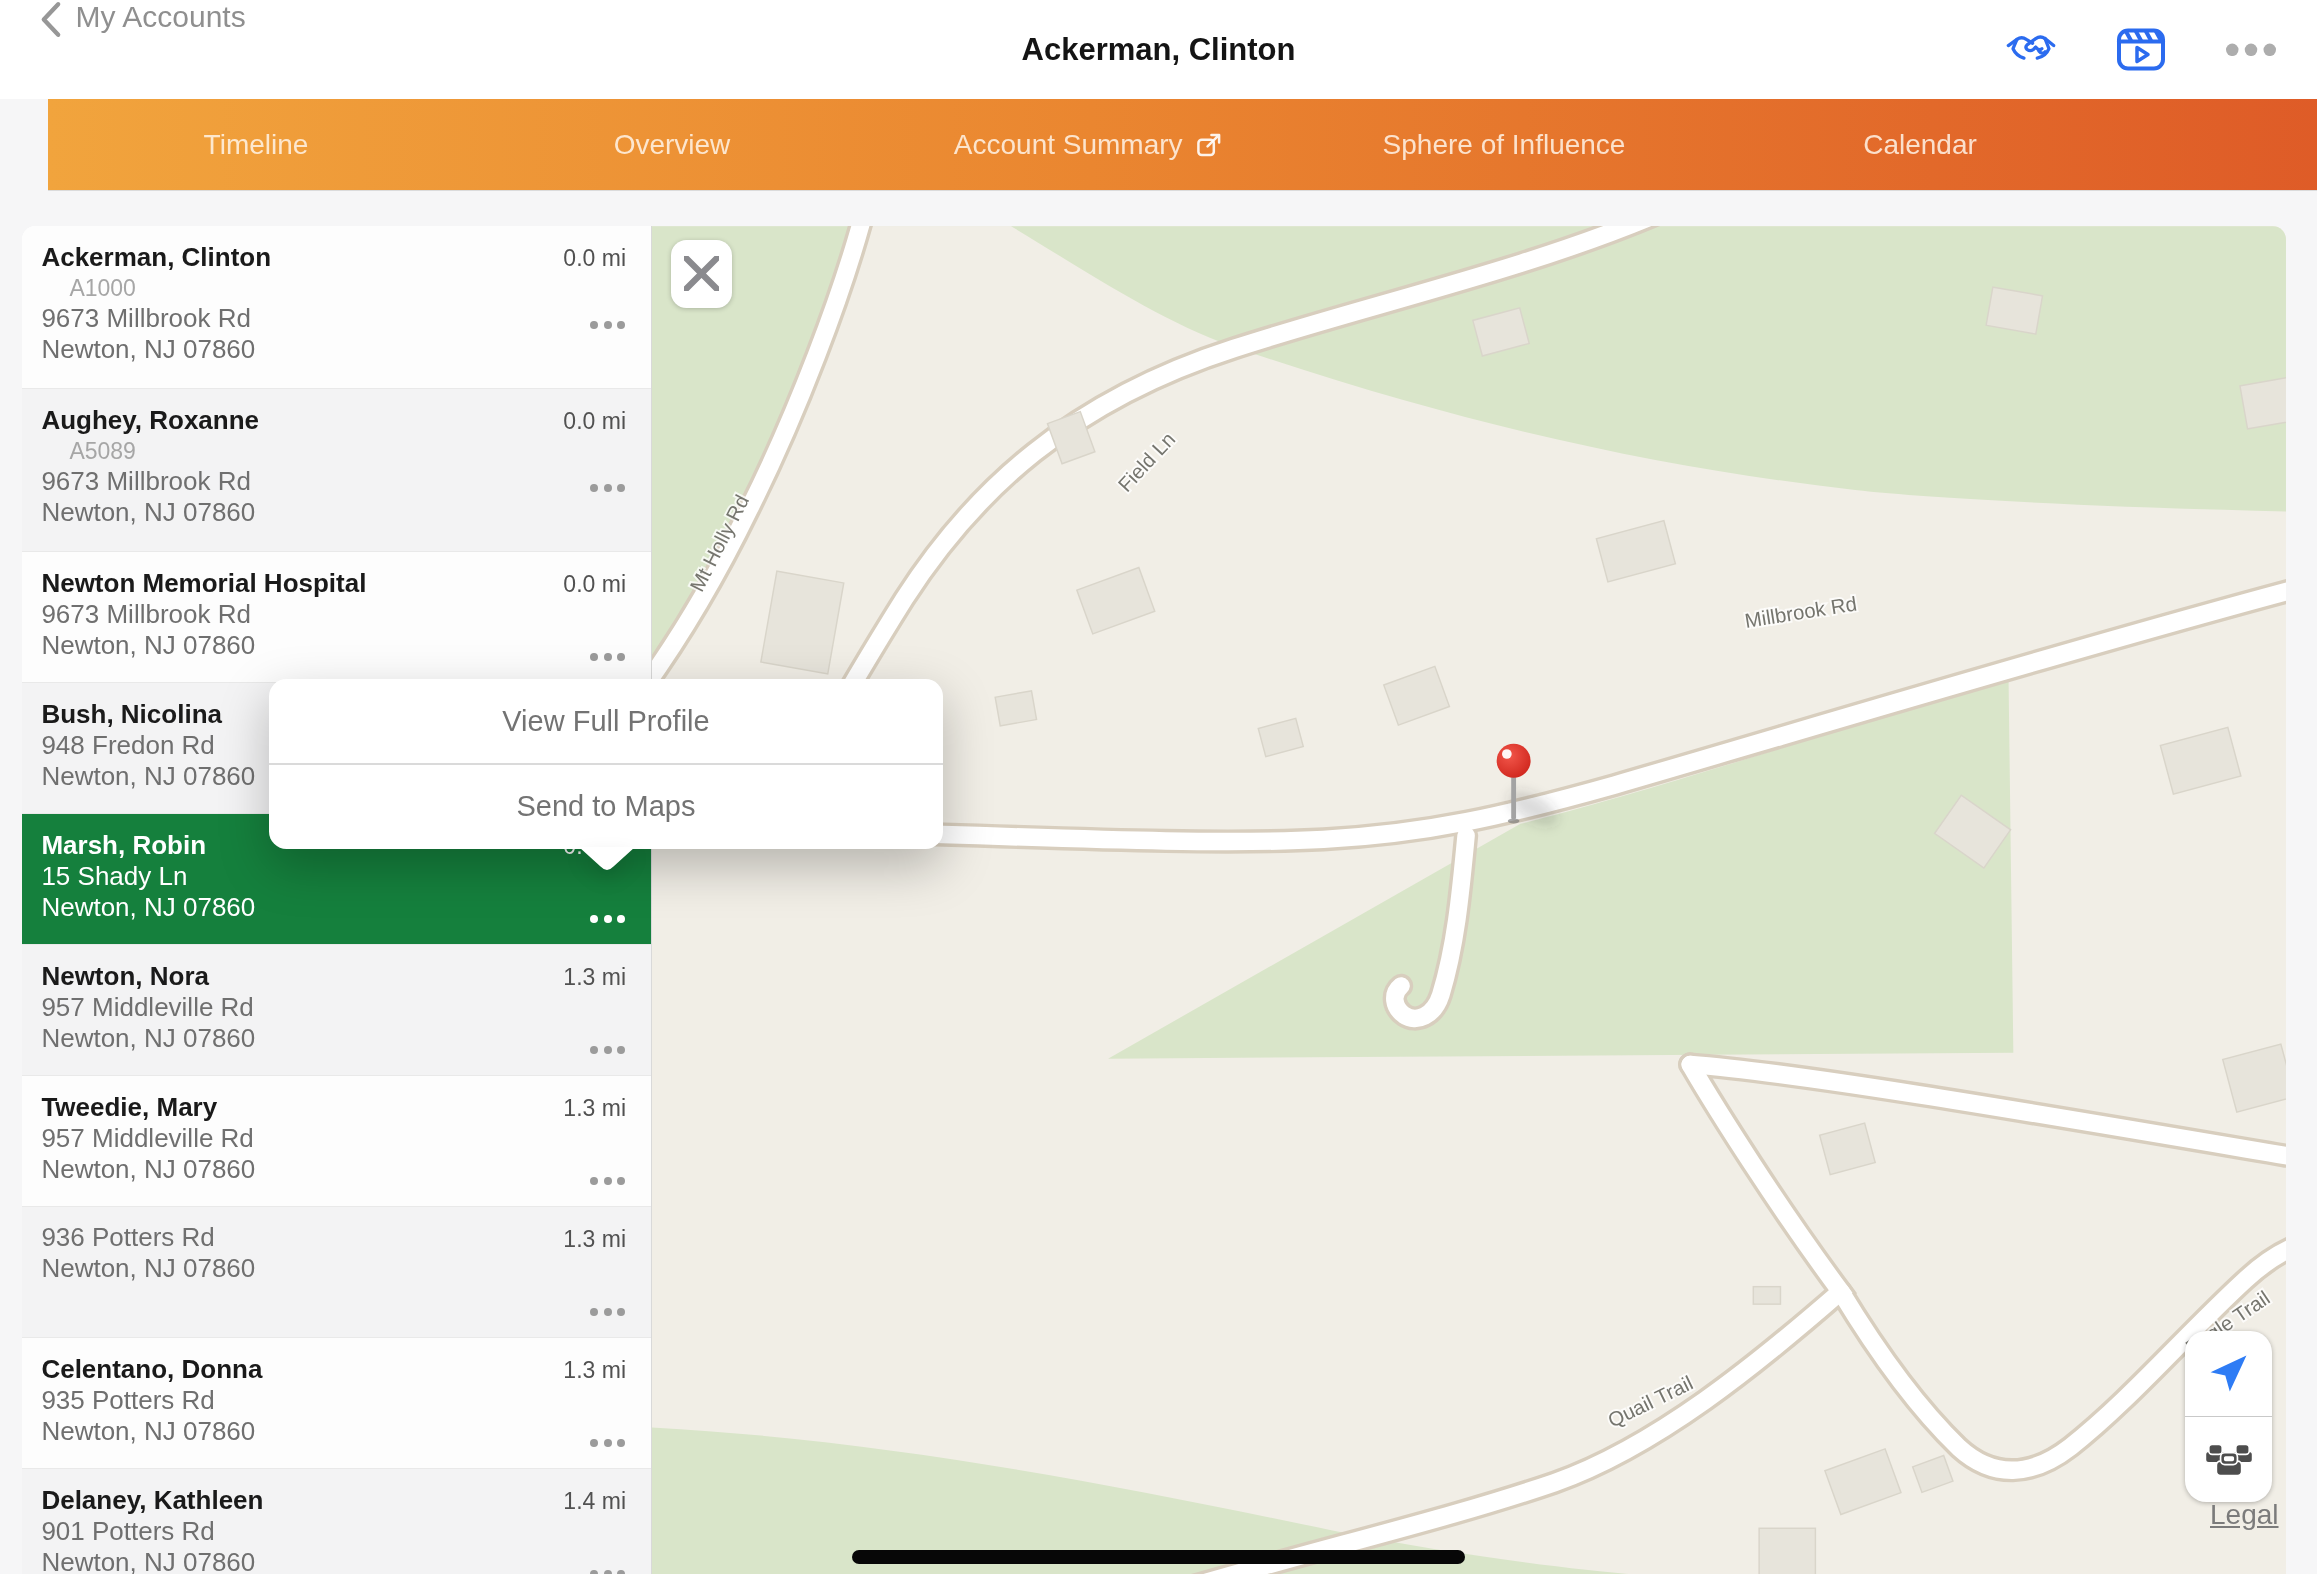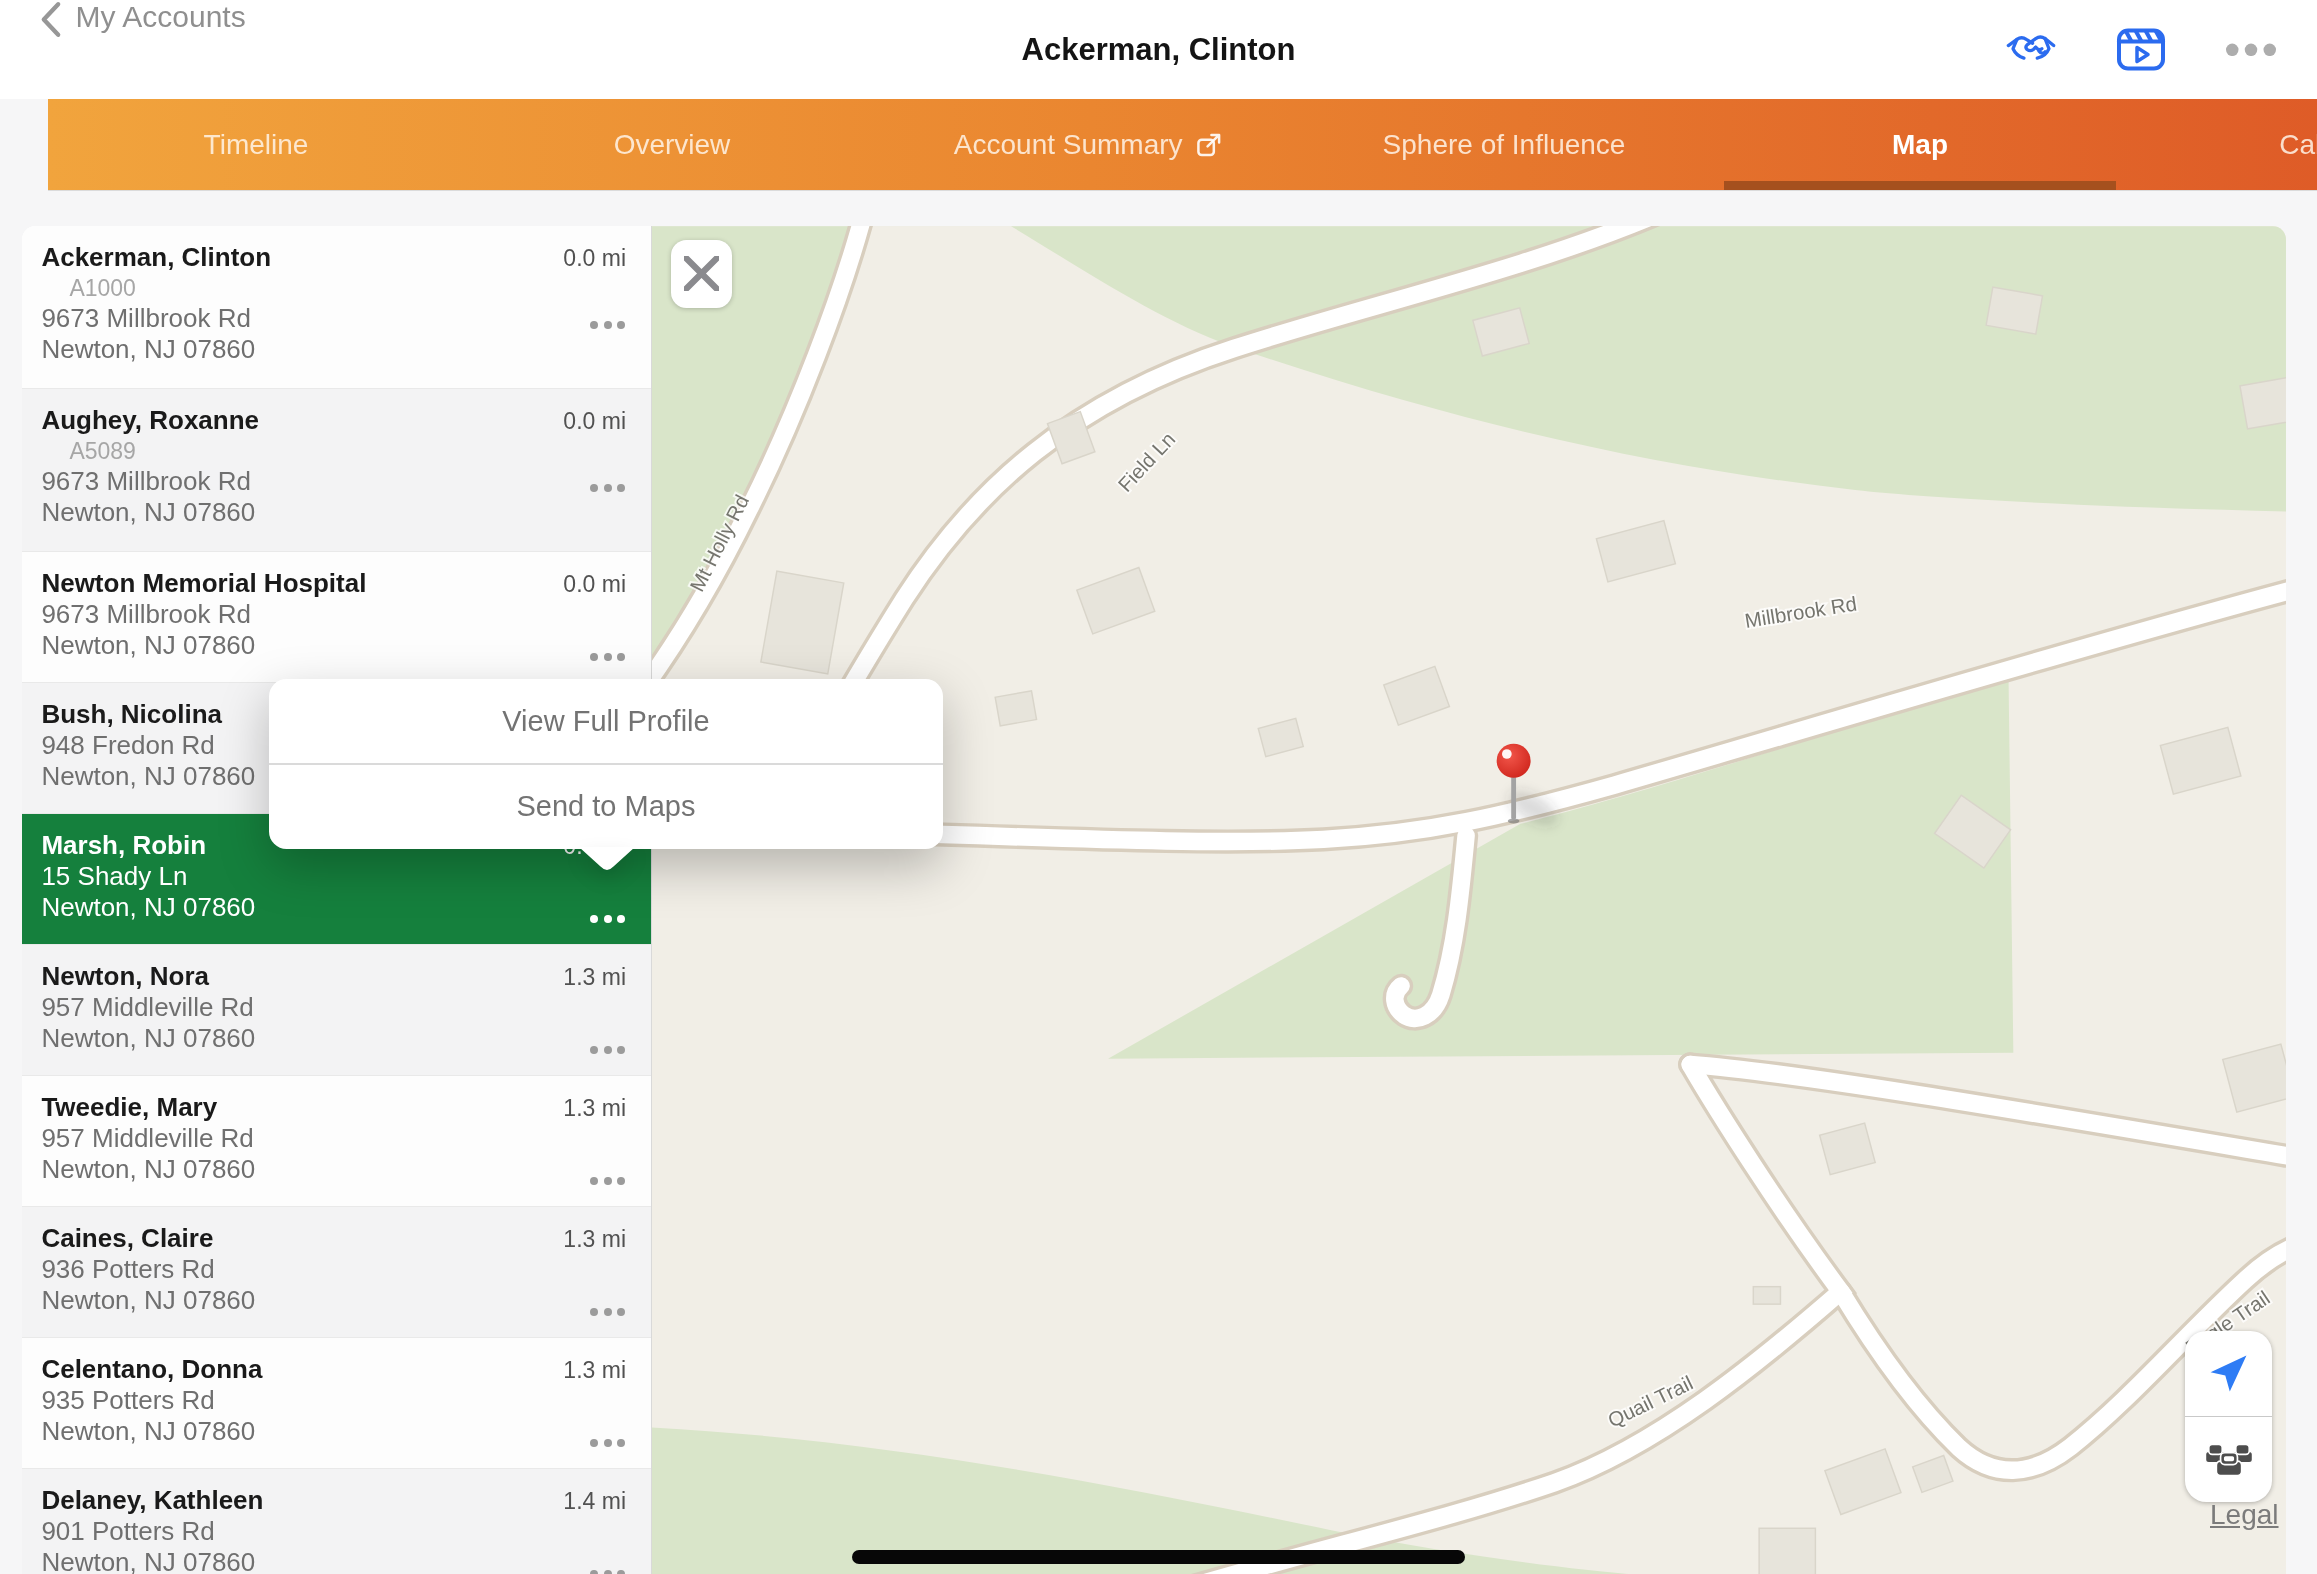--- a/index.html
+++ b/index.html
@@ -120,24 +120,20 @@
       <div class="tab">
         <span>Account Summary</span>
         <svg class="ext-icon" viewBox="0 0 27 27" fill="none" stroke="rgba(255,255,255,0.9)" stroke-width="2.6" stroke-linecap="round" stroke-linejoin="round">
           <rect x="2.5" y="8" width="16" height="16" rx="3.5"></rect>
           <path d="M12 15 L23.5 3.5 M16 3 h8 v8"></path>
         </svg>
       </div>
       <div class="tab">
         <span>Sphere of Influence</span>
       </div>
-      <div class="tab active">
-        <span>Map</span>
-        <div class="underline"></div>
-      </div>
       <div class="tab">
         <span>Calendar</span>
       </div>
     </div>
 
   <div class="list-panel" id="accountList">
       <div class="row tall">
         <div class="lname">Ackerman, Clinton</div>
         <div class="rid">A1000</div>
         <div class="addr">9673 Millbrook Rd</div>
@@ -209,21 +205,20 @@
         <div class="addr">957 Middleville Rd</div>
         <div class="addr">Newton, NJ 07860</div>
         <div class="dist">1.3 mi</div>
         <div class="dots">
           <i></i>
           <i></i>
           <i></i>
         </div>
       </div>
       <div class="row">
-        <div class="lname">Caines, Claire</div>
         <div class="addr">936 Potters Rd</div>
         <div class="addr">Newton, NJ 07860</div>
         <div class="dist">1.3 mi</div>
         <div class="dots">
           <i></i>
           <i></i>
           <i></i>
         </div>
       </div>
       <div class="row">

